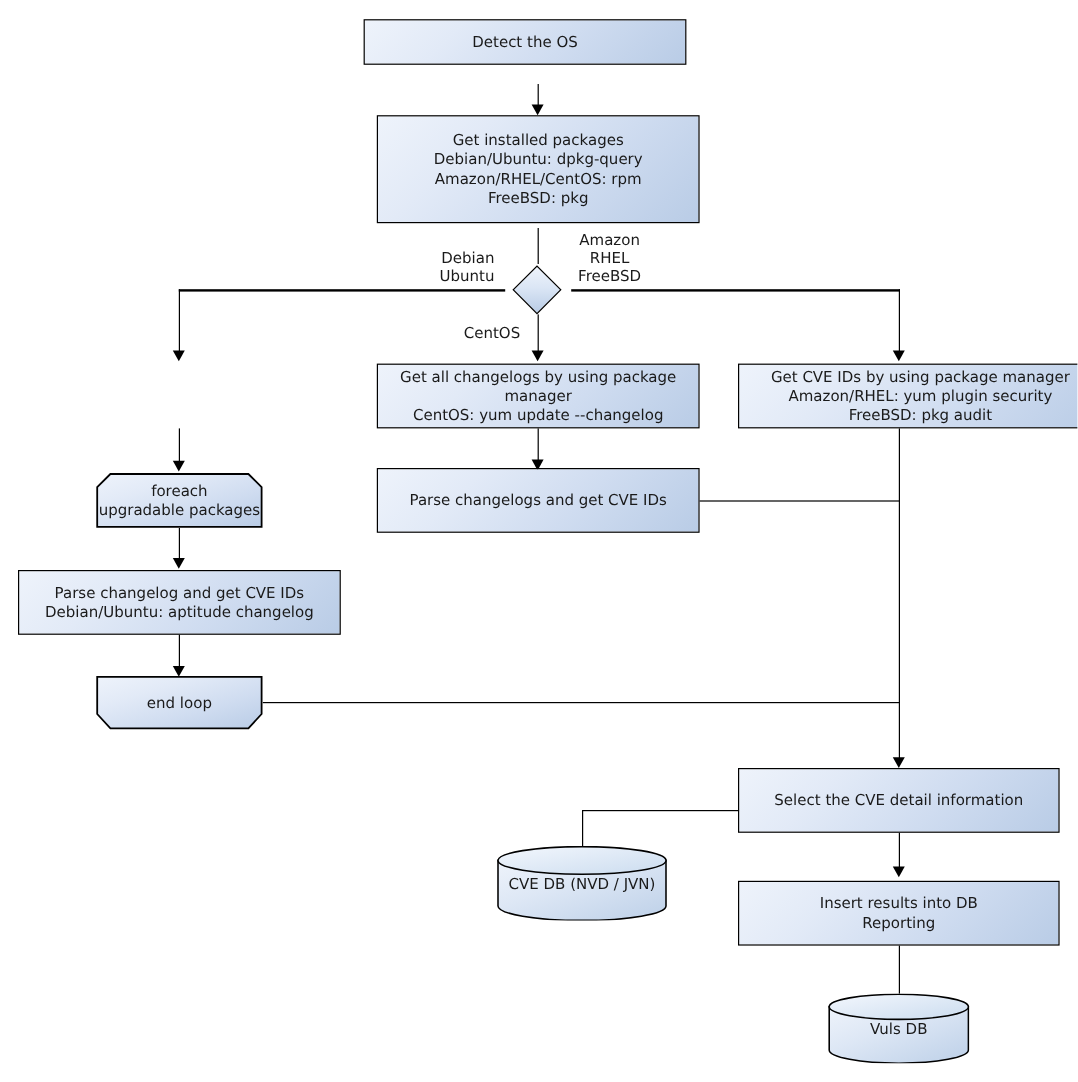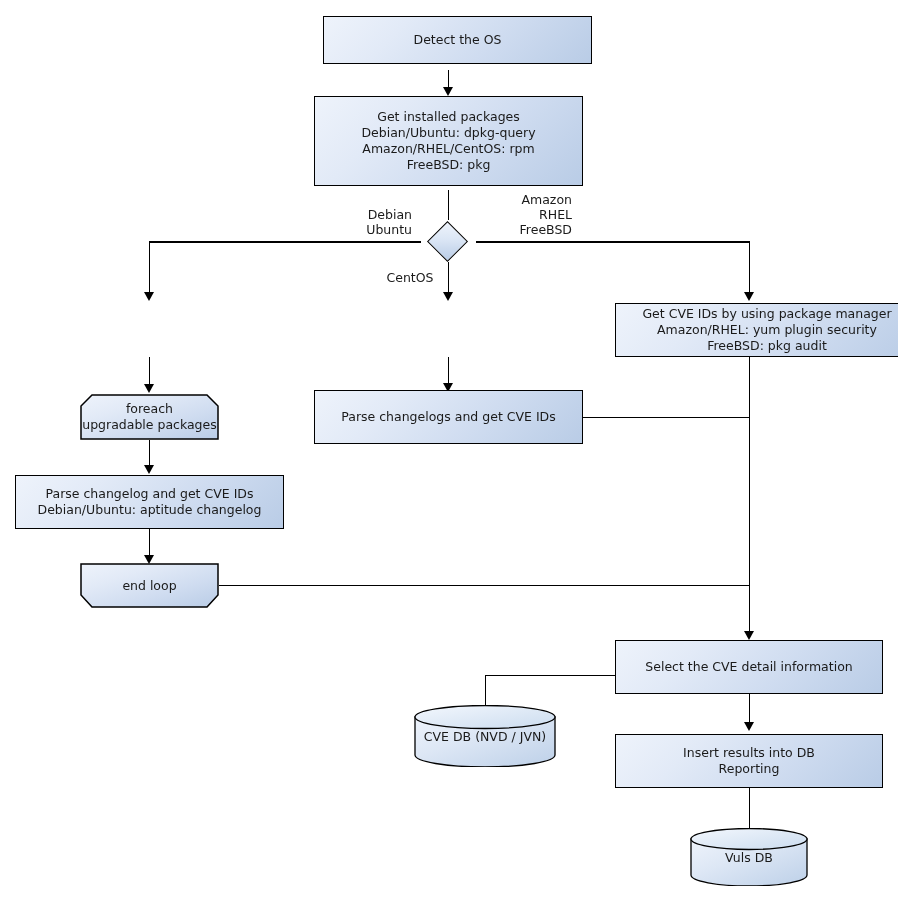--- a/index.html
+++ b/index.html
@@ -103,41 +103,45 @@
   <div class="conn h" style="left:219px;top:584.5px;width:531px;"></div>
 
   <div class="conn v" style="left:748.5px;top:694px;height:30px;"></div>
   <div class="arrow" style="left:743.5px;top:722px;"></div>
 
   <div class="conn v" style="left:484.5px;top:675px;height:36px;"></div>
   <div class="conn h" style="left:484.5px;top:674.5px;width:131px;"></div>
 
   <div class="conn v" style="left:748.5px;top:788px;height:40px;"></div>
 
-  <div class="node rect" style="left:323px;top:16px;width:269px;height:48px;">
+  <div class="node rect" style="left:303px;top:16px;width:269px;height:38px;">
     <span>Detect the OS</span>
   </div>
 
   <div class="node rect" style="left:314px;top:96px;width:269px;height:90px;">
     <span>Get installed packages
 Debian/Ubuntu: dpkg-query
 Amazon/RHEL/CentOS: rpm
 FreeBSD: pkg</span>
   </div>
 
   <div class="diamond" style="left:433px;top:227px;width:29px;height:29px;"></div>
 
   <div class="edge-label" style="left:340px;top:207px;width:72px;text-align:right;">Debian
 Ubuntu</div>
-  <div class="edge-label" style="left:492px;top:192px;width:80px;text-align:right;">Amazon
+  <div class="edge-label" style="left:468px;top:192px;width:80px;text-align:center;">Amazon
 RHEL
 FreeBSD</div>
   <div class="edge-label" style="left:380px;top:270px;width:60px;text-align:center;">CentOS</div>
 
 
+  <div class="node rect" style="left:314px;top:303px;width:269px;height:54px;">
+    <span>Get all changelogs by using package manager
+CentOS: yum update --changelog</span>
+  </div>
 
   <div class="node rect" style="left:615px;top:303px;width:304px;height:54px;text-align:center;">
     <span>Get CVE IDs by using package manager
 Amazon/RHEL: yum plugin security
 FreeBSD: pkg audit</span>
   </div>
 
   <div class="node loopstart" style="left:80px;top:394px;width:139px;height:46px;">
     <svg class="shape-svg" width="139" height="46" viewBox="0 0 139 46">
       <defs>

